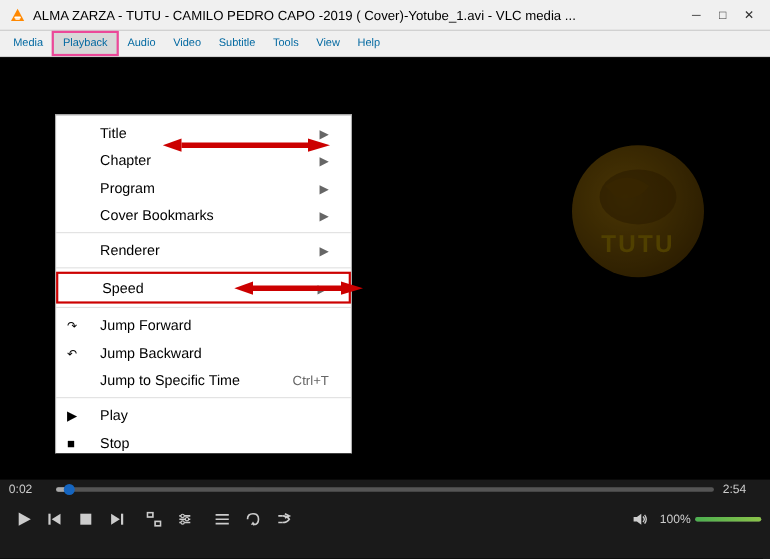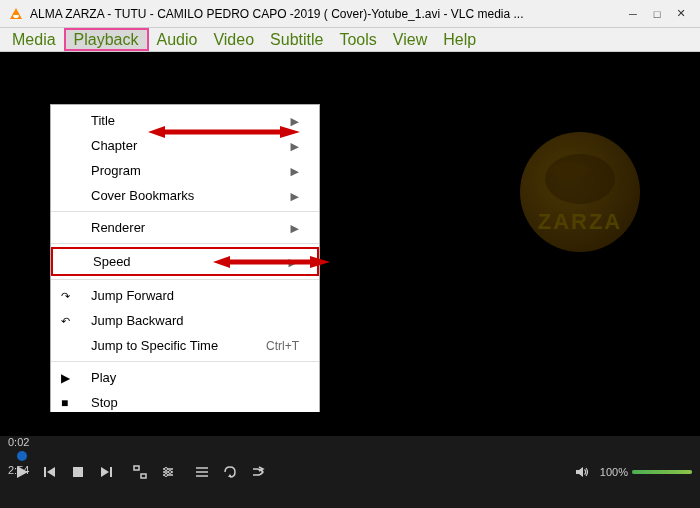--- a/index.html
+++ b/index.html
@@ -62,22 +62,22 @@
       align-items: center;
       padding: 0 4px;
       border-bottom: 1px solid #ccc;
     }
     .menu-item {
       padding: 2px 8px;
       cursor: pointer;
       height: 100%;
       display: flex;
       align-items: center;
-      font-size: 16px;
-      color: #4d7c0f;
+      font-size: 10px;
+      color: #0369a1;
     }
     .menu-item.active {
       background: #d0d0d0;
       border: 2px solid #e05a00;
     }
 
     
     .video-area {
       background: #000;
       position: relative;
@@ -167,23 +167,23 @@
       position: absolute;
       bottom: 0;
       left: 0;
       right: 0;
       background: #1a1a1a;
       height: 72px;
     }
     .progress-bar-container {
       height: 18px;
       display: flex;
+      align-items: center;
       padding: 0 8px;
       gap: 8px;
-      flex-direction: column;
     }
     .time-left {
       color: #ccc;
       font-size: 11px;
       min-width: 35px;
     }
     .time-right {
       color: #ccc;
       font-size: 11px;
       min-width: 35px;
@@ -294,21 +294,21 @@
 
 <div class="video-area">
 
   <div class="video-logo">
     <div class="logo-circle">
       <svg width="80" height="60" viewBox="0 0 80 60">
 
         <ellipse cx="40" cy="30" rx="35" ry="25" fill="#6b4400" opacity="0.6"></ellipse>
         <path d="M10,20 Q30,5 50,20 Q40,35 20,30 Z" fill="#8b6000" opacity="0.7"></path>
       </svg>
-      <div class="logo-text">ZARZA</div>
+      <div class="logo-text">TUTU</div>
     </div>
   </div>
 
   <div class="dropdown-menu">
 
     <div class="menu-section">
       <div class="dropdown-item">
         <span>Title</span>
         <span class="arrow">▶</span>
       </div>

